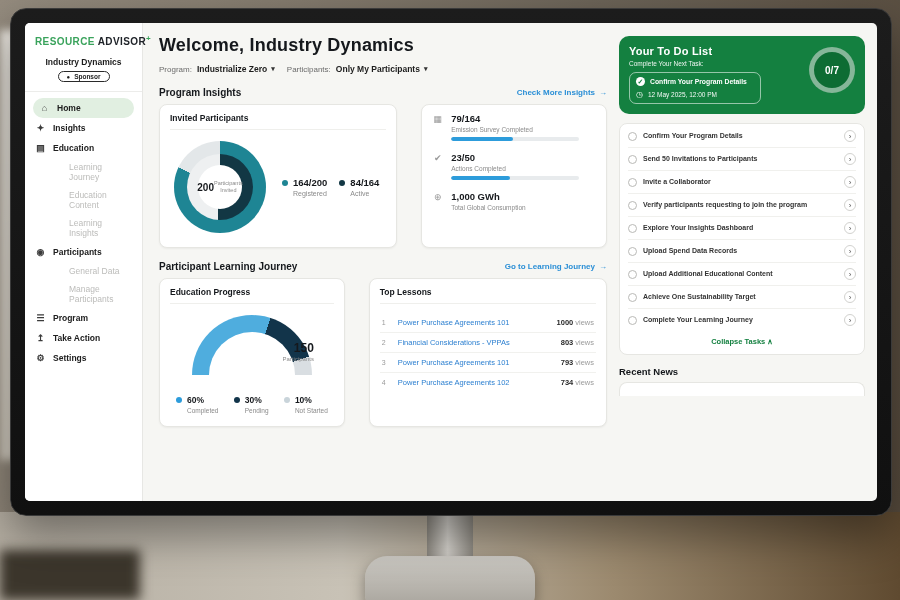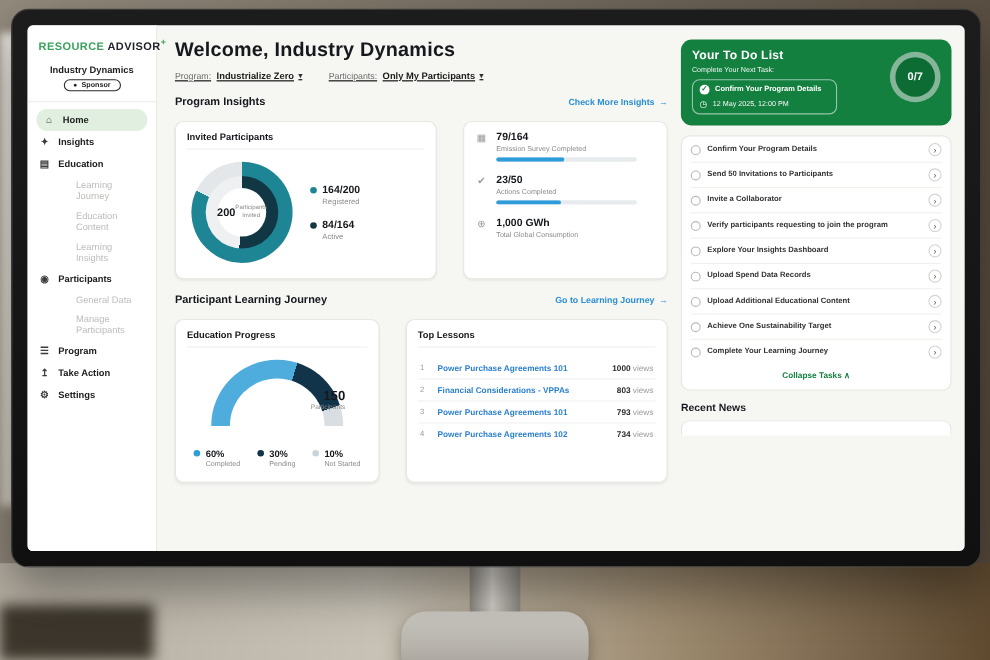--- a/index.html
+++ b/index.html
@@ -32,40 +32,40 @@
   .badge .bdot { font-size:6px; color:#1d1d1d; }
   .sb-divider { border-bottom:1px solid #ececea; margin:9px 0 6px; }
   .nav-item { display:flex; align-items:center; gap:7px; padding:5px 10px; font-size:8.5px; font-weight:600; color:#202020; cursor:pointer; }
   .nav-item.active { background:#e1efe1; border-radius:12px; margin:0 8px; padding:5px 6px; }
   .nav-item.sub { padding:4px 10px 4px 44px; color:#bcbcba; font-weight:500; }
   .nav-icon { width:11px; text-align:center; font-size:9px; color:#3b3b3b; }
 
   
   .main { flex:1; min-width:0; padding:12px 12px 0 16px; }
   .welcome { font-size:18px; font-weight:bold; color:#15181c; letter-spacing:.2px; }
-  .filters { display:flex; gap:24px; margin-top:8px;text-decoration:underline; }
+  .filters { display:flex; gap:12px; margin-top:8px; }
   .filter { display:flex; align-items:center; gap:5px; font-size:8px; color:#6b6b6b; }
   .filter-value { display:flex; align-items:center; gap:4px; font-size:8.5px; font-weight:bold; color:#1c1c1c; cursor:pointer; }
   .caret { font-size:7px; color:#333; }
   .section-row { display:flex; justify-content:space-between; align-items:center; margin:13px 0 6px; }
   .section-title { font-size:10px; font-weight:bold; color:#15181c; }
   .section-link { display:flex; align-items:center; gap:4px; font-size:8px; font-weight:bold; color:#2b8fd6; cursor:pointer; }
-  .cards-row { display:flex; gap:24px;margin-top:12px; }
+  .cards-row { display:flex; gap:24px; }
   .card { background:#fff; border:1px solid #e6e6e2; border-radius:8px; box-shadow:0 1px 2px rgba(0,0,0,.05); padding:8px 10px; }
   .card-title { font-size:8.5px; font-weight:bold; color:#15181c; padding-bottom:6px; border-bottom:1px solid #efefec; margin-bottom:9px; }
   .card.w-lg { flex:1.32; } .card.w-sm { flex:1; }
 
   .donut-area { display:flex; align-items:center; gap:16px; padding:2px 0 6px 4px; }
   .donut { position:relative; width:92px; height:92px; border-radius:50%; }
   .donut-ring-inner { position:absolute; inset:13px; border-radius:50%; }
   .donut-hole { position:absolute; inset:24px; border-radius:50%; background:#fff; display:flex; flex-direction:row;
     align-items:center; justify-content:center; text-align:center; }
   .donut-val { font-size:10px; font-weight:bold; color:#15181c; }
   .donut-lbl { font-size:5.5px; color:#8a8a8a; line-height:1.2; width:34px; }
-  .legend-col { display:flex; flex-direction:column; gap:12px; }
+  .legend-col { display:flex; flex-direction:row; gap:12px; }
   .legend-item { font-size:9.5px; }
   .legend-top { display:flex; align-items:center; gap:5px; font-weight:bold; color:#15181c; }
   .dot { width:6px; height:6px; border-radius:50%; flex-shrink:0; }
   .legend-sub { font-size:7px; color:#8a8a8a; margin:2px 0 0 11px; }
 
   .stat-row { display:flex; gap:8px; margin-bottom:11px; }
   .stat-icon { width:11px; text-align:center; font-size:9px; color:#9a9a9a; padding-top:1px; }
   .stat-val { font-size:9.5px; font-weight:bold; color:#15181c; }
   .stat-lbl { font-size:6.5px; color:#8a8a8a; margin:2px 0 4px; }
   .bar-track { width:128px; height:4px; border-radius:2px; background:#e8ebed; overflow:hidden; }
@@ -77,21 +77,21 @@
   .gauge-center { position:absolute; left:0; right:0; top:28px; text-align:right; }
   .gauge-val { font-size:12px; font-weight:bold; color:#15181c; }
   .gauge-lbl { font-size:6px; color:#8a8a8a; margin-top:1px; }
   .gauge-legend { display:flex; justify-content:space-between; padding:14px 6px 4px; }
   .glegend-item .legend-top { font-size:8.5px; }
   .glegend-item .legend-sub { font-size:6.5px; }
 
   .lesson { display:flex; align-items:center; gap:8px; padding:5px 2px; border-bottom:1px solid #f1f1ee; }
   .lesson:last-child { border-bottom:none; }
   .lesson-rank { width:8px; font-size:7px; color:#9a9a9a; }
-  .lesson-title { flex:1; font-size:7.5px; font-weight:700; color:#2b7fd0; cursor:pointer; }
+  .lesson-title { flex:1; font-size:7.5px; font-weight:400; color:#2b7fd0; cursor:pointer; }
   .lesson-views { font-size:7.5px; color:#2a2a2a; font-weight:bold; }
   .lesson-views .sfx { font-weight:normal; color:#9a9a9a; margin-left:2px; }
 
   
   .rightpanel { width:258px; flex-shrink:0; padding:13px 12px 0 0; }
   .todo-hero { position:relative; background:#148040; border-radius:10px; padding:9px 10px 10px; color:#fff; }
   .todo-title { font-size:11px; font-weight:bold; letter-spacing:.2px; }
   .todo-sub { font-size:6.5px; opacity:.92; margin-top:3px; }
   .next-box { width:132px; border:1px solid rgba(255,255,255,.55); border-radius:7px; margin-top:5px; padding:4px 6px; }
   .next-row { display:flex; align-items:center; gap:5px; font-size:6.8px; font-weight:bold; }

